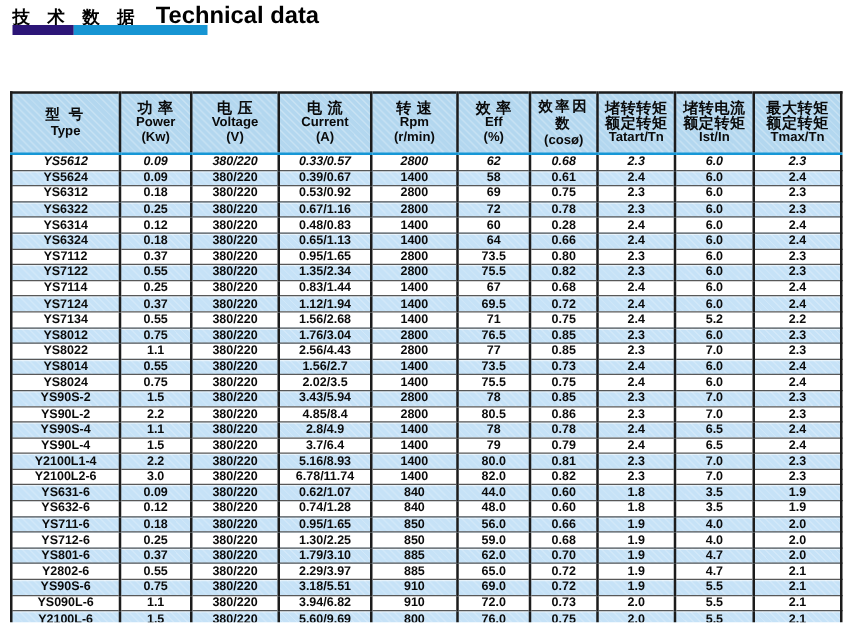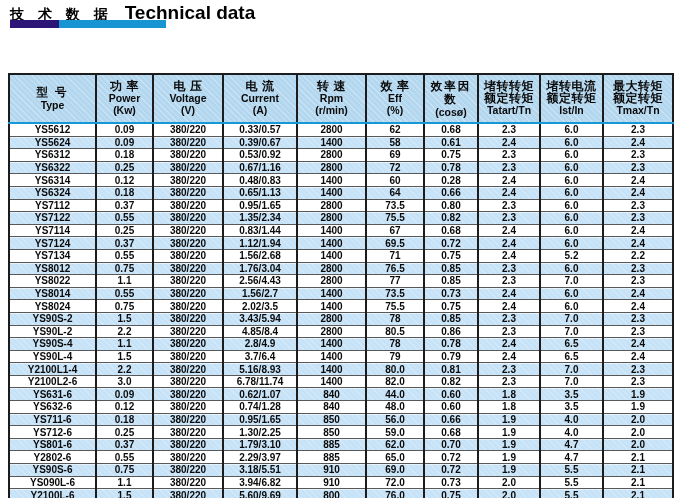--- a/index.html
+++ b/index.html
@@ -70,21 +70,21 @@
     height: 11.6px;
     line-height: 11px;
     padding: 0;
     font-size: 10px;
     font-weight: bold;
     text-align: center;
     border-top: 1px solid #585858;
     box-shadow: inset 0 1px 0 rgba(255,255,255,0.55);
     color: #0a0a0a;
   }
-  table.tech tbody tr:first-child td { border-top: none; box-shadow: none; }
+  table.tech tbody tr:first-child td { border-top: none; box-shadow: none; font-style: italic; }
   table.tech tbody tr.alt td {
     background: #c6e2f7;
     background-image: repeating-linear-gradient(45deg, rgba(255,255,255,0.22) 0 1px, transparent 1px 4px);
   }
   .h-zh { font-size: 11.5px; line-height: 13px; letter-spacing: 2px; display: block; }
   .h-zh.tight { font-size: 12px; line-height: 11.5px; letter-spacing: 0.5px; }
   .h-en { font-size: 10.5px; line-height: 12px; letter-spacing: 0; display: block; }
   
   col.c0 { width: 87px; }
   col.c1 { width: 57px; }

